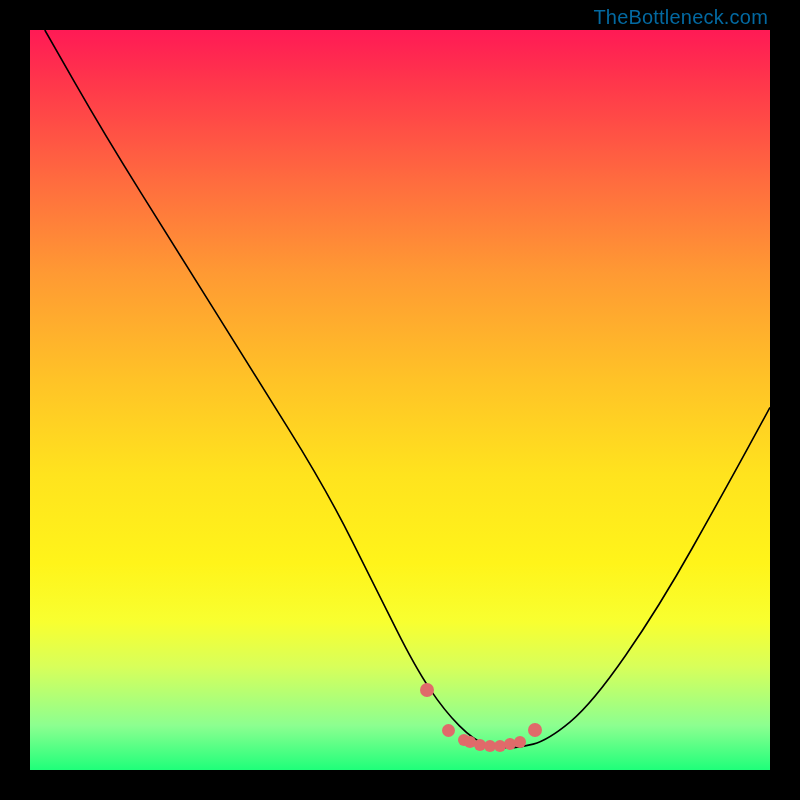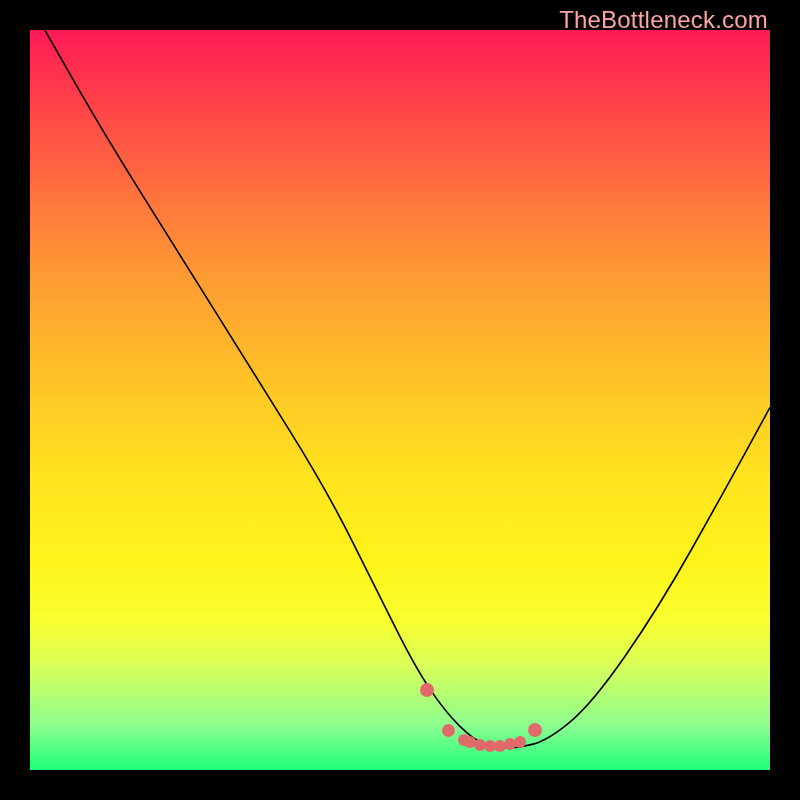--- a/index.html
+++ b/index.html
@@ -49,22 +49,22 @@
   .bump {
     position: absolute;
     background: #e06a6a;
     border-radius: 50%;
   }
   .watermark {
     position: absolute;
     top: 6px;
     right: 32px;
     font-family: Arial, Helvetica, sans-serif;
-    font-size: 24px;
-    color: #fca5a5;
+    font-size: 20px;
+    color: #0369a1;
     letter-spacing: 0.2px;
   }
 </style>
 </head>
 <body>
 
 <div class="frame">
   <div class="watermark">TheBottleneck.com</div>
 
   <div class="plot">

